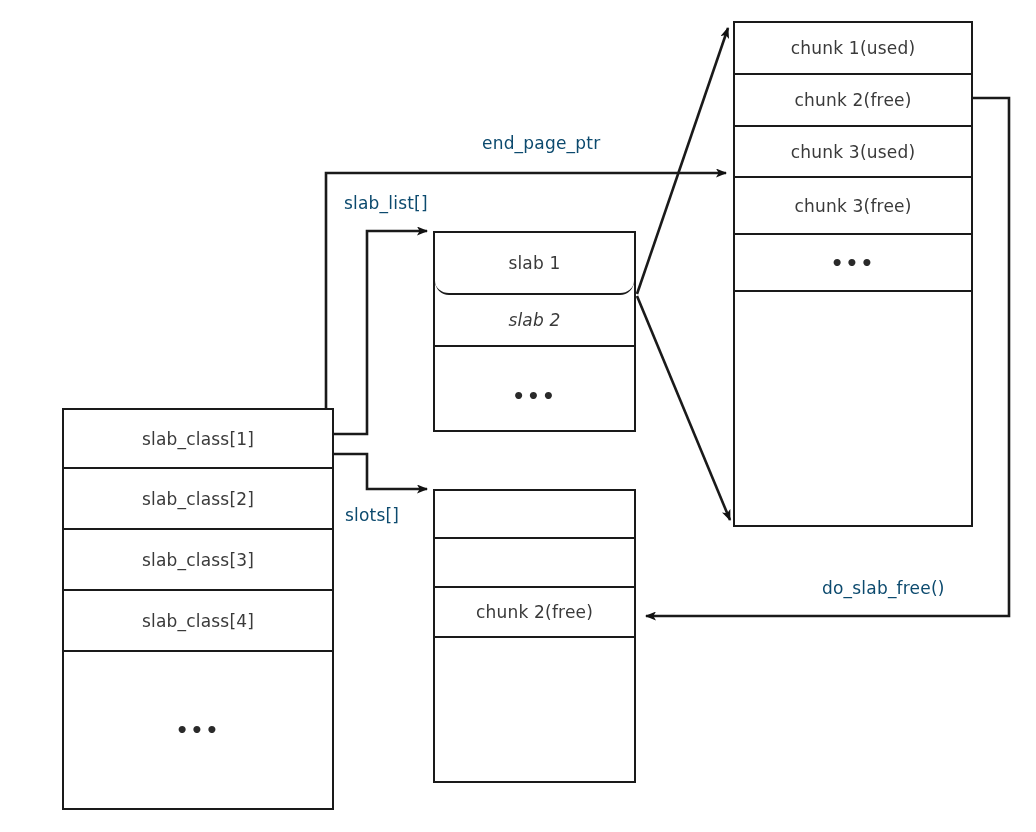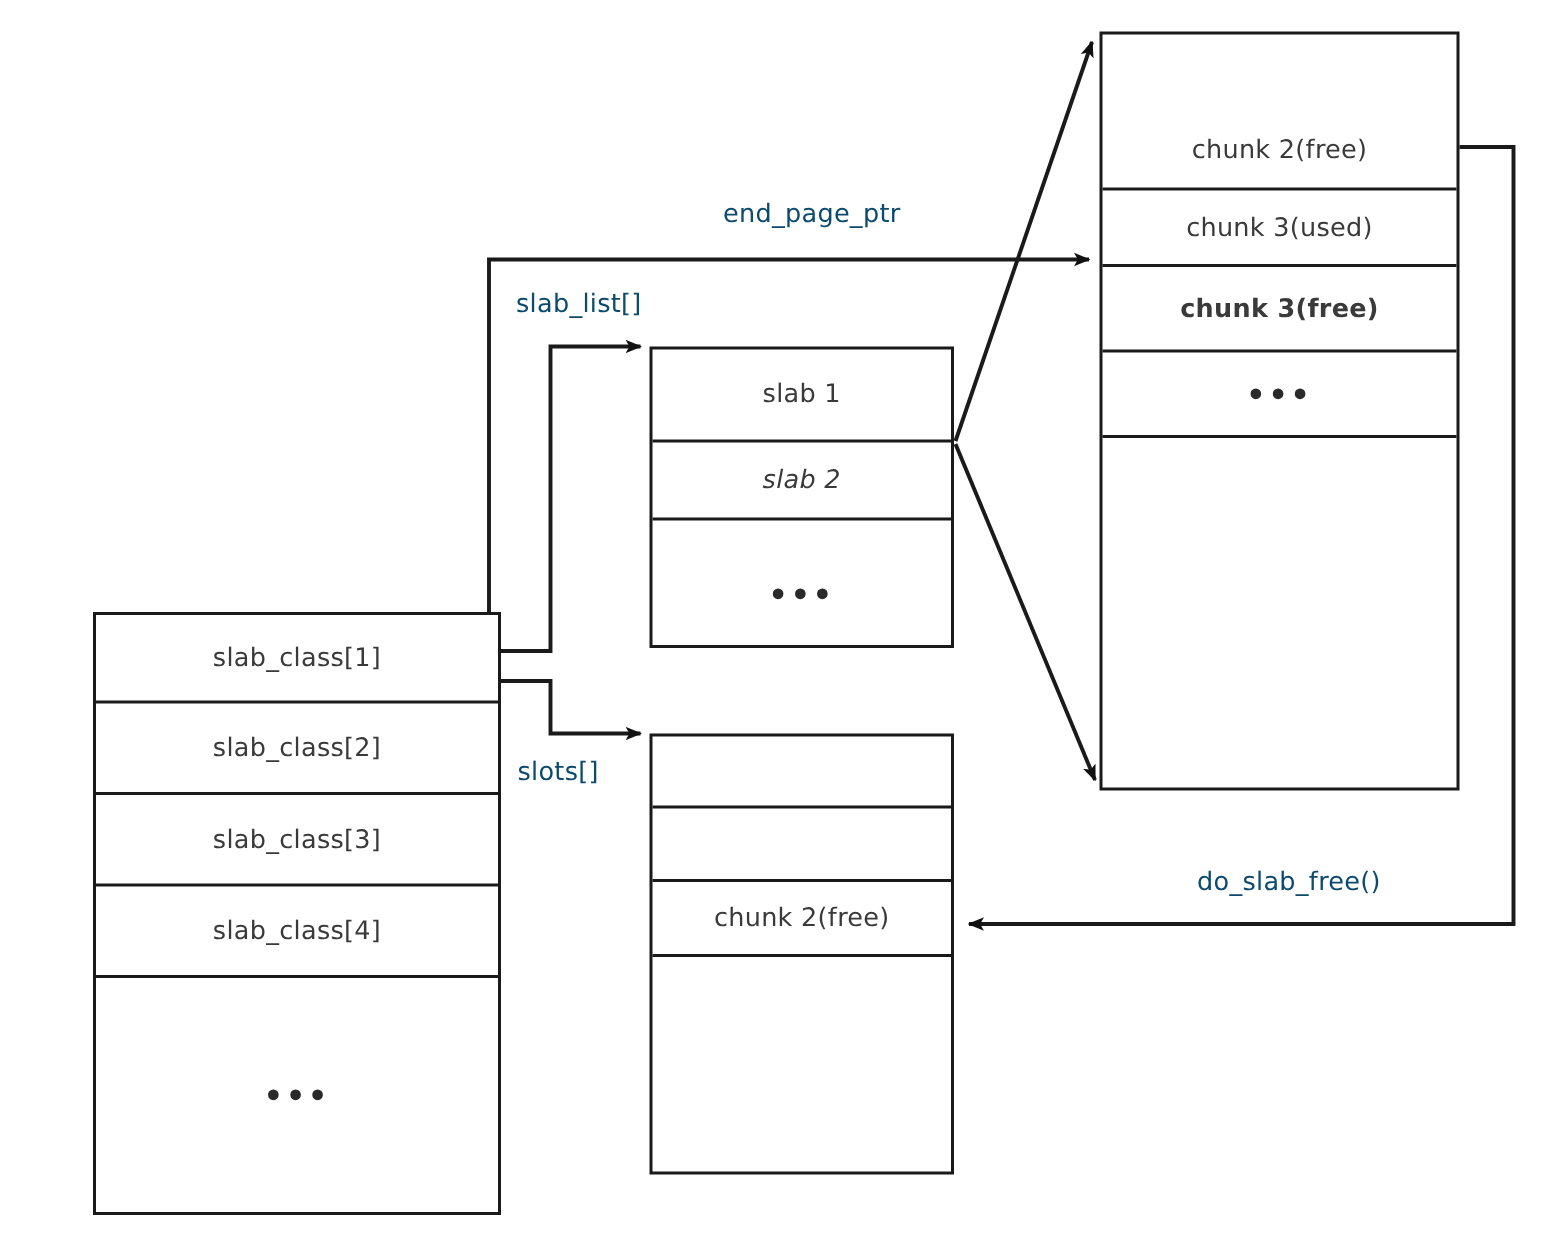--- a/index.html
+++ b/index.html
@@ -95,39 +95,42 @@
     </div>
     <div class="cell divided" style="top:181px; height:61px;">
       <span>slab_class[4]</span>
     </div>
     <div class="cell" style="top:242px; height:155px;">
       <span class="ellipsis">•••</span>
     </div>
   </div>
 
   <div class="box" style="left:433px; top:231px; width:203px; height:201px;">
-    <div class="cell divided" style="top:0px; height:62px;">
+    <div class="cell divided" style="top:0px; height:62px;border-radius:14px;">
       <span>slab 1</span>
     </div>
     <div class="cell divided" style="top:62px; height:52px;font-style:italic;">
       <span>slab 2</span>
     </div>
     <div class="cell" style="top:130px; height:66px;">
       <span class="ellipsis">•••</span>
     </div>
   </div>
 
   <div class="box" style="left:733px; top:21px; width:240px; height:506px;">
+    <div class="cell divided" style="top:0px; height:52px;">
+      <span>chunk 1(used)</span>
+    </div>
     <div class="cell divided" style="top:52px; height:52px;">
       <span>chunk 2(free)</span>
     </div>
     <div class="cell divided" style="top:104px; height:51px;">
       <span>chunk 3(used)</span>
     </div>
-    <div class="cell divided" style="top:155px; height:57px;font-weight:bold;">
+    <div class="cell divided" style="top:155px; height:57px;">
       <span>chunk 3(free)</span>
     </div>
     <div class="cell divided" style="top:212px; height:57px;">
       <span class="ellipsis">•••</span>
     </div>
     <div class="cell" style="top:269px; height:232px;">
       <span></span>
     </div>
   </div>
 
@@ -145,15 +148,15 @@
       <span></span>
     </div>
   </div>
 
   <div class="edge-label" style="left:482px; top:133px;">end_page_ptr</div>
 
   <div class="edge-label" style="left:344px; top:193px;">slab_list[]</div>
 
   <div class="edge-label" style="left:345px; top:505px;">slots[]</div>
 
-  <div class="edge-label" style="left:798px; top:578px;">do_slab_free()</div>
+  <div class="edge-label" style="left:822px; top:578px;">do_slab_free()</div>
 
 </div>
 
 </body></html>

